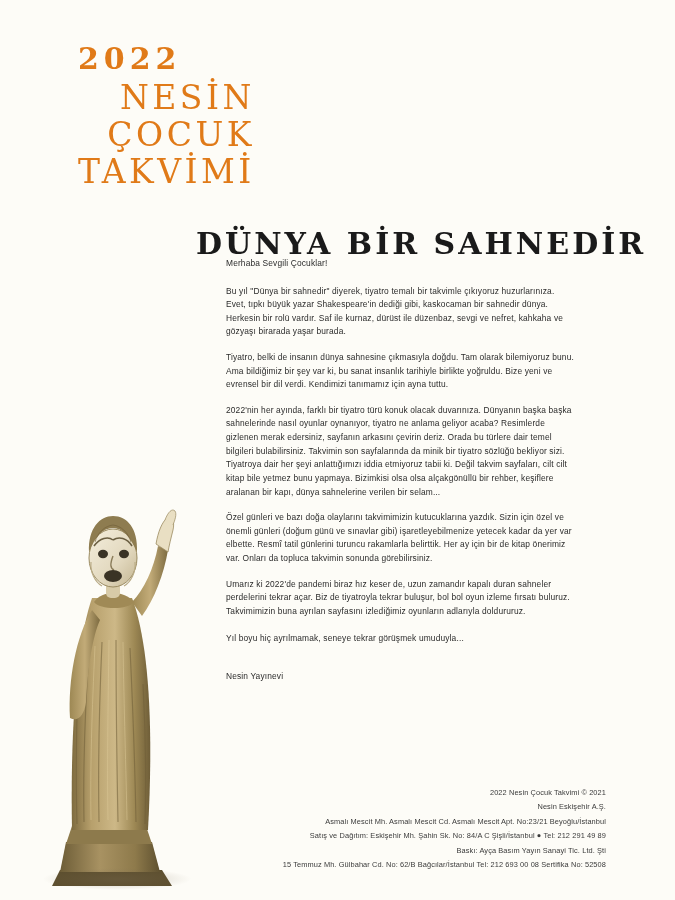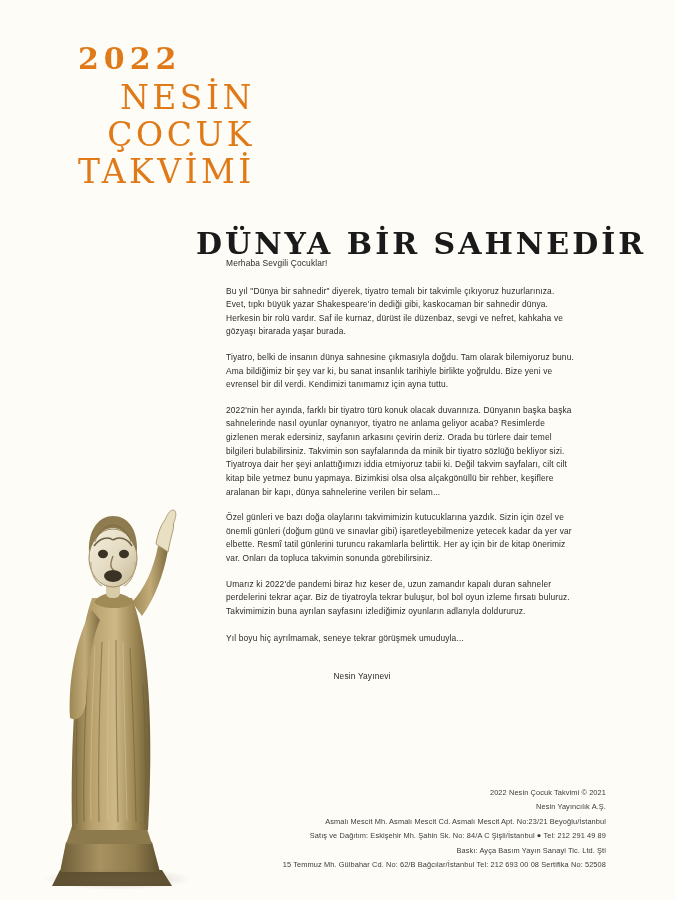--- a/index.html
+++ b/index.html
@@ -78,21 +78,21 @@
   .letter p {
     margin: 0 0 12px 0;
     text-align: left;
   }
   .letter .signoff {
     margin-top: 14px;
     margin-bottom: 10px;
   }
   .letter .signature {
     margin-top: 24px;
-    text-align: center;
+    text-align: left;
     padding-right: 76px;
   }
 
   
   .colophon {
     position: absolute;
     left: 226px;
     top: 786px;
     width: 380px;
     color: #3a3a3a;
@@ -142,21 +142,21 @@
     <p>Tiyatro, belki de insanın dünya sahnesine çıkmasıyla doğdu. Tam olarak bilemiyoruz bunu. Ama bildiğimiz bir şey var ki, bu sanat insanlık tarihiyle birlikte yoğruldu. Bize yeni ve evrensel bir dil verdi. Kendimizi tanımamız için ayna tuttu.</p>
     <p>2022'nin her ayında, farklı bir tiyatro türü konuk olacak duvarınıza. Dünyanın başka başka sahnelerinde nasıl oyunlar oynanıyor, tiyatro ne anlama geliyor acaba? Resimlerde gizlenen merak edersiniz, sayfanın arkasını çevirin deriz. Orada bu türlere dair temel bilgileri bulabilirsiniz. Takvimin son sayfalarında da minik bir tiyatro sözlüğü bekliyor sizi. Tiyatroya dair her şeyi anlattığımızı iddia etmiyoruz tabii ki. Değil takvim sayfaları, cilt cilt kitap bile yetmez bunu yapmaya. Bizimkisi olsa olsa alçakgönüllü bir rehber, keşiflere aralanan bir kapı, dünya sahnelerine verilen bir selam...</p>
     <p>Özel günleri ve bazı doğa olaylarını takvimimizin kutucuklarına yazdık. Sizin için özel ve önemli günleri (doğum günü ve sınavlar gibi) işaretleyebilmenize yetecek kadar da yer var elbette. Resmî tatil günlerini turuncu rakamlarla belirttik. Her ay için bir de kitap önerimiz var. Onları da topluca takvimin sonunda görebilirsiniz.</p>
     <p>Umarız ki 2022'de pandemi biraz hız keser de, uzun zamandır kapalı duran sahneler perdelerini tekrar açar. Biz de tiyatroyla tekrar buluşur, bol bol oyun izleme fırsatı buluruz. Takvimimizin buna ayrılan sayfasını izlediğimiz oyunların adlarıyla doldururuz.</p>
     <p class="signoff">Yıl boyu hiç ayrılmamak, seneye tekrar görüşmek umuduyla...</p>
     <p class="signature">Nesin Yayınevi</p>
   </div>
 
   <div class="colophon">
     <div>2022 Nesin Çocuk Takvimi © 2021</div>
-    <div>Nesin Yayıncılık A.Ş.</div>
+    <div>Nesin Eskişehir A.Ş.</div>
     <div>Asmalı Mescit Mh. Asmalı Mescit Cd. Asmalı Mescit Apt. No:23/21 Beyoğlu/İstanbul</div>
     <div>Satış ve Dağıtım: Eskişehir Mh. Şahin Sk. No: 84/A C Şişli/İstanbul ● Tel: 212 291 49 89</div>
     <div>Baskı: Ayça Basım Yayın Sanayi Tic. Ltd. Şti</div>
     <div>15 Temmuz Mh. Gülbahar Cd. No: 62/B Bağcılar/İstanbul Tel: 212 693 00 08  Sertifika No: 52508</div>
   </div>
 
   <div class="statue-wrap">
     <svg class="statue-svg" width="160" height="420" viewBox="0 0 160 420">
       <defs>
         <linearGradient id="robeGrad" x1="0" y1="0" x2="1" y2="0">

